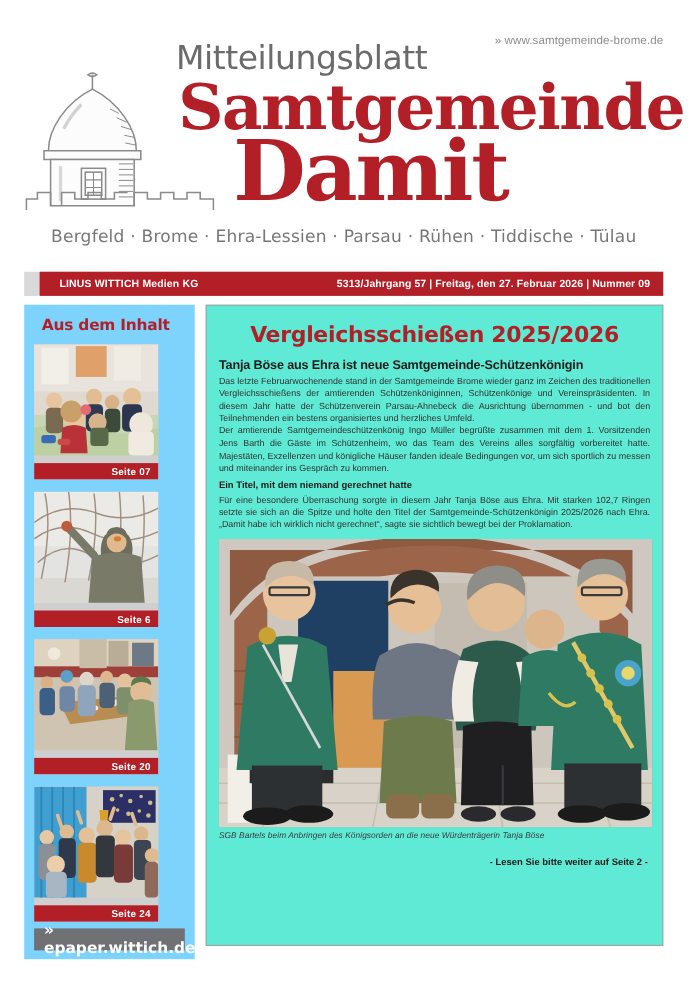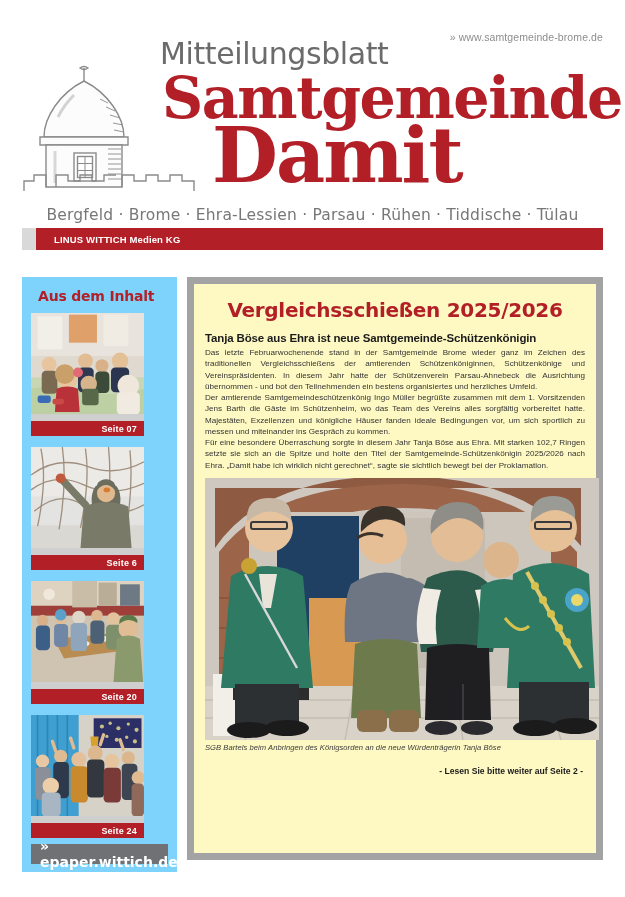--- a/index.html
+++ b/index.html
@@ -78,21 +78,21 @@
     font-size: 15.5px;
     color: #777777;
     font-family: "DejaVu Sans", sans-serif;
     letter-spacing: 0.2px;
   }
 
   
   .redbar-wrap {
     position: absolute;
     left: 0;
-    top: 228px;
+    top: 247px;
     width: 625px;
     height: 40px;
   }
   .redbar-tab {
     position: absolute;
     left: 22px;
     top: 0;
     width: 22px;
     height: 22px;
     background: #d9d9d9;
@@ -189,22 +189,22 @@
     font-family: "DejaVu Sans", sans-serif;
   }
 
   
   .article {
     position: absolute;
     left: 187px;
     top: 277px;
     width: 416px;
     height: 583px;
-    border: 7px solid #a3a3a3;
-    background: #fef9c3;
+    border: 1px solid #a3a3a3;
+    background: #5eead4;
     box-sizing: border-box;
     padding: 10px 11px 0 11px;
   }
   .article-head {
     text-align: center;
     color: #b21f27;
     font-weight: 700;
     font-size: 20px;
     font-family: "DejaVu Sans", sans-serif;
     letter-spacing: -0.3px;
@@ -316,20 +316,21 @@
     </svg>
   </div>
 
   <div class="villages">Bergfeld · Brome · Ehra-Lessien · Parsau · Rühen · Tiddische · Tülau</div>
 </div>
 
 <div class="redbar-wrap">
   <div class="redbar-tab"></div>
   <div class="redbar">
     <span class="redbar-left">LINUS WITTICH Medien KG</span>
+    <span class="redbar-right">5313/Jahrgang 57 | Freitag, den 27. Februar 2026 | Nummer 09</span>
   </div>
 </div>
 
 <div class="sidebar">
   <div class="sidebar-title">Aus dem Inhalt</div>
 
   <div class="thumbs">
 
     <div class="thumb">
       <svg class="thumb-art" viewBox="0 0 137 123" preserveAspectRatio="xMidYMid slice">
@@ -484,20 +485,21 @@
 
 <div class="article">
 
   <div class="article-head">Vergleichsschießen 2025/2026</div>
 
   <div class="lede">Tanja Böse aus Ehra ist neue Samtgemeinde-Schützenkönigin</div>
 
   <div class="body-text">
     <p>Das letzte Februarwochenende stand in der Samtgemeinde Brome wieder ganz im Zeichen des traditionellen Vergleichsschießens der amtierenden Schützenköniginnen, Schützenkönige und Vereinspräsidenten. In diesem Jahr hatte der Schützenverein Parsau-Ahnebeck die Ausrichtung übernommen - und bot den Teilnehmenden ein bestens organisiertes und herzliches Umfeld.</p>
     <p>Der amtierende Samtgemeindeschützenkönig Ingo Müller begrüßte zusammen mit dem 1. Vorsitzenden Jens Barth die Gäste im Schützenheim, wo das Team des Vereins alles sorgfältig vorbereitet hatte. Majestäten, Exzellenzen und königliche Häuser fanden ideale Bedingungen vor, um sich sportlich zu messen und miteinander ins Gespräch zu kommen.</p>
+    <div class="subhead">Ein Titel, mit dem niemand gerechnet hatte</div>
     <p>Für eine besondere Überraschung sorgte in diesem Jahr Tanja Böse aus Ehra. Mit starken 102,7 Ringen setzte sie sich an die Spitze und holte den Titel der Samtgemeinde-Schützenkönigin 2025/2026 nach Ehra. „Damit habe ich wirklich nicht gerechnet“, sagte sie sichtlich bewegt bei der Proklamation.</p>
   </div>
 
   <div class="photo">
     <svg viewBox="0 0 394 262" width="394" height="262" preserveAspectRatio="xMidYMid slice">
       <rect width="394" height="262" fill="#cfc8c0"></rect>
 
       <path d="M10 10 L10 70 Q60 -4 200 -2 Q320 0 376 68 L376 10 Z" fill="#8e5a42"></path>
       <path d="M14 74 Q66 6 198 6 Q312 8 372 74 L372 210 L350 210 L350 88 Q300 30 198 30 Q96 30 40 88 L40 210 L14 210 Z" fill="#9c6448"></path>
       <g stroke="#7c4b36" stroke-width="1" fill="none">

